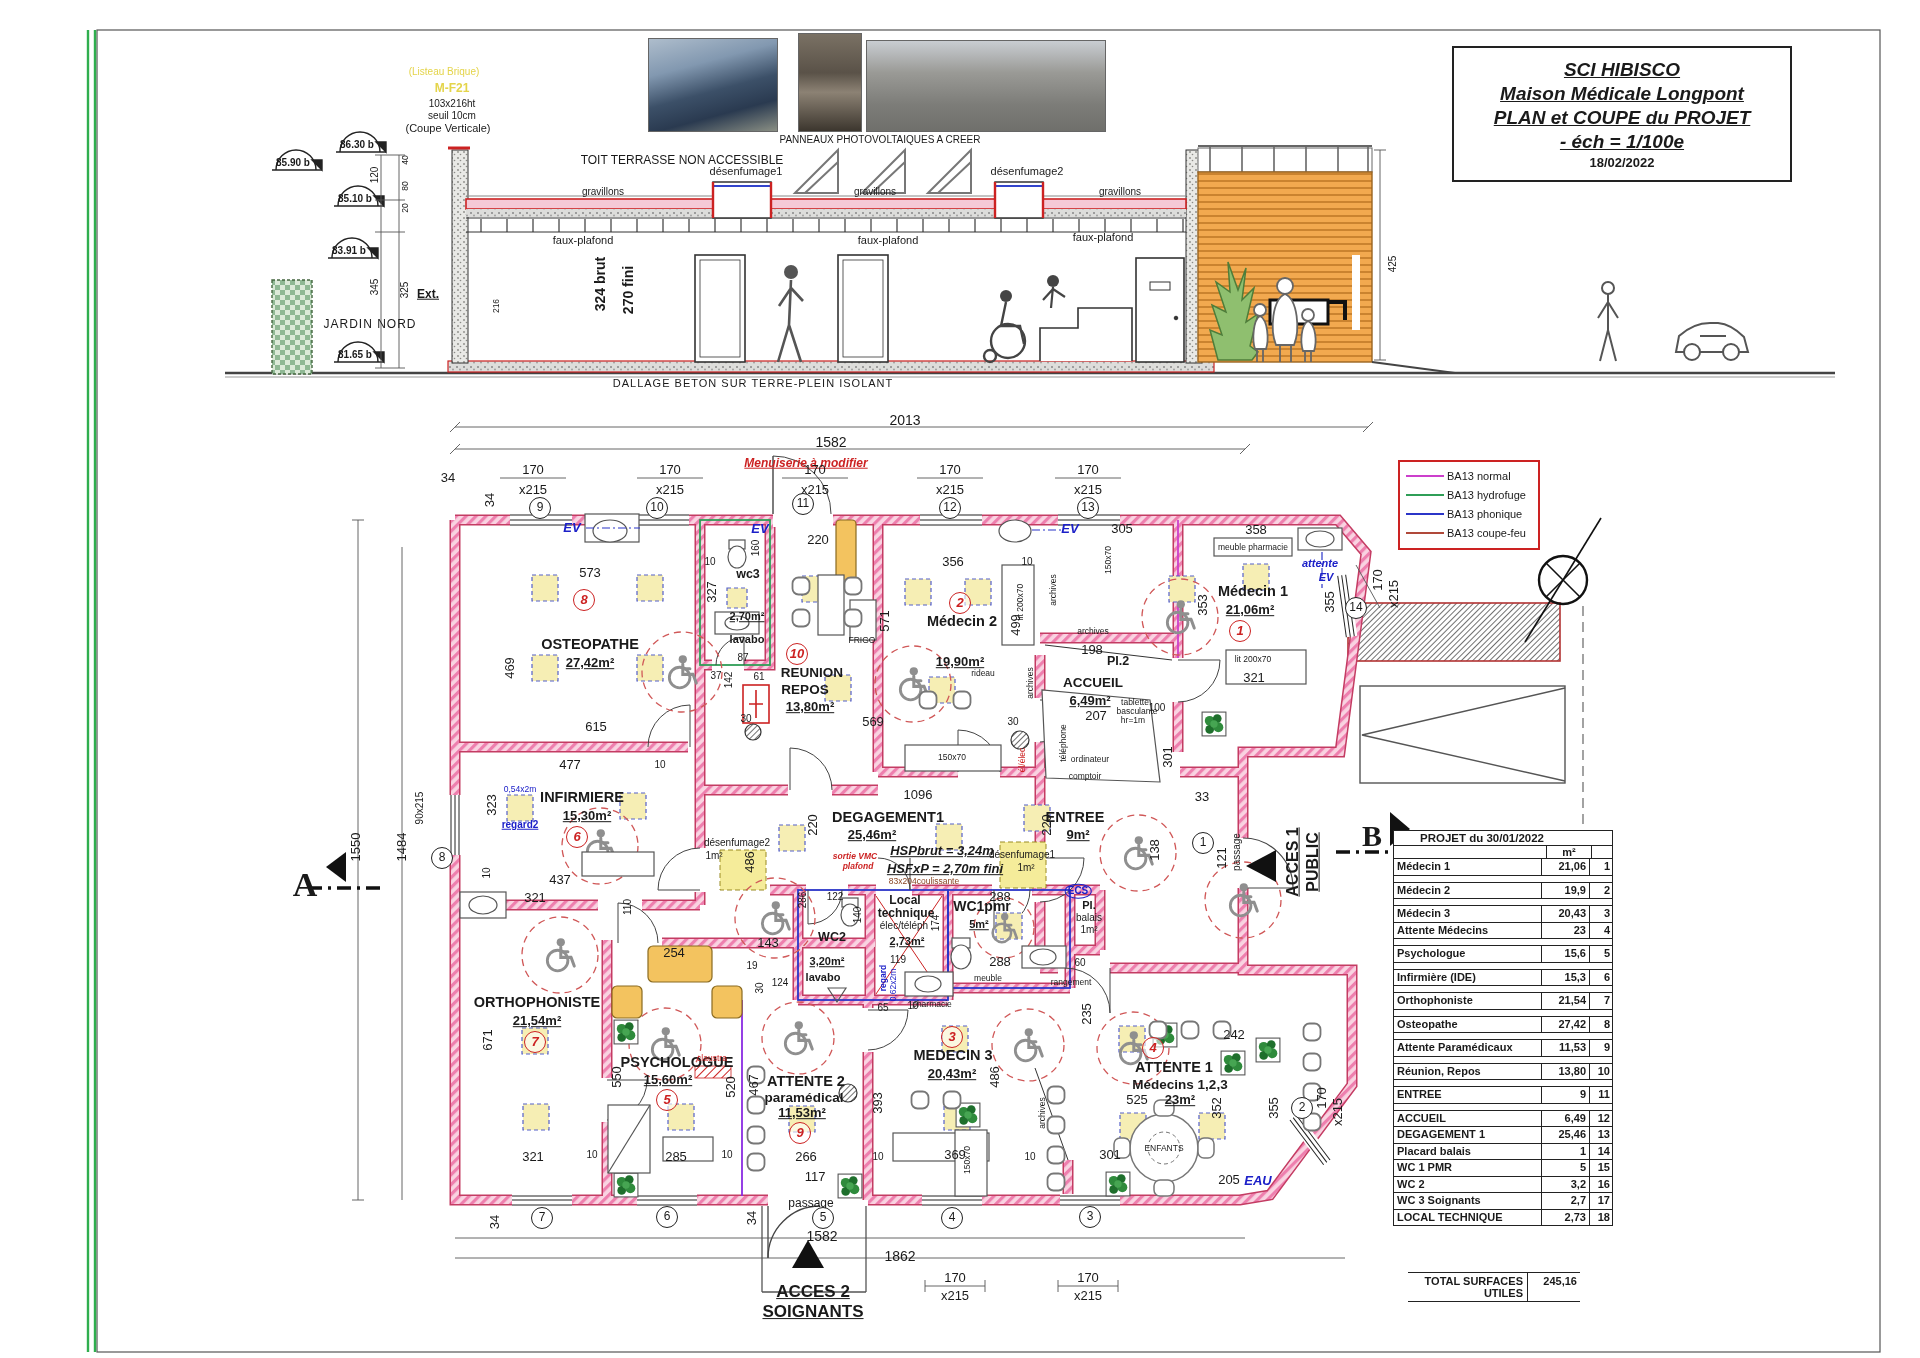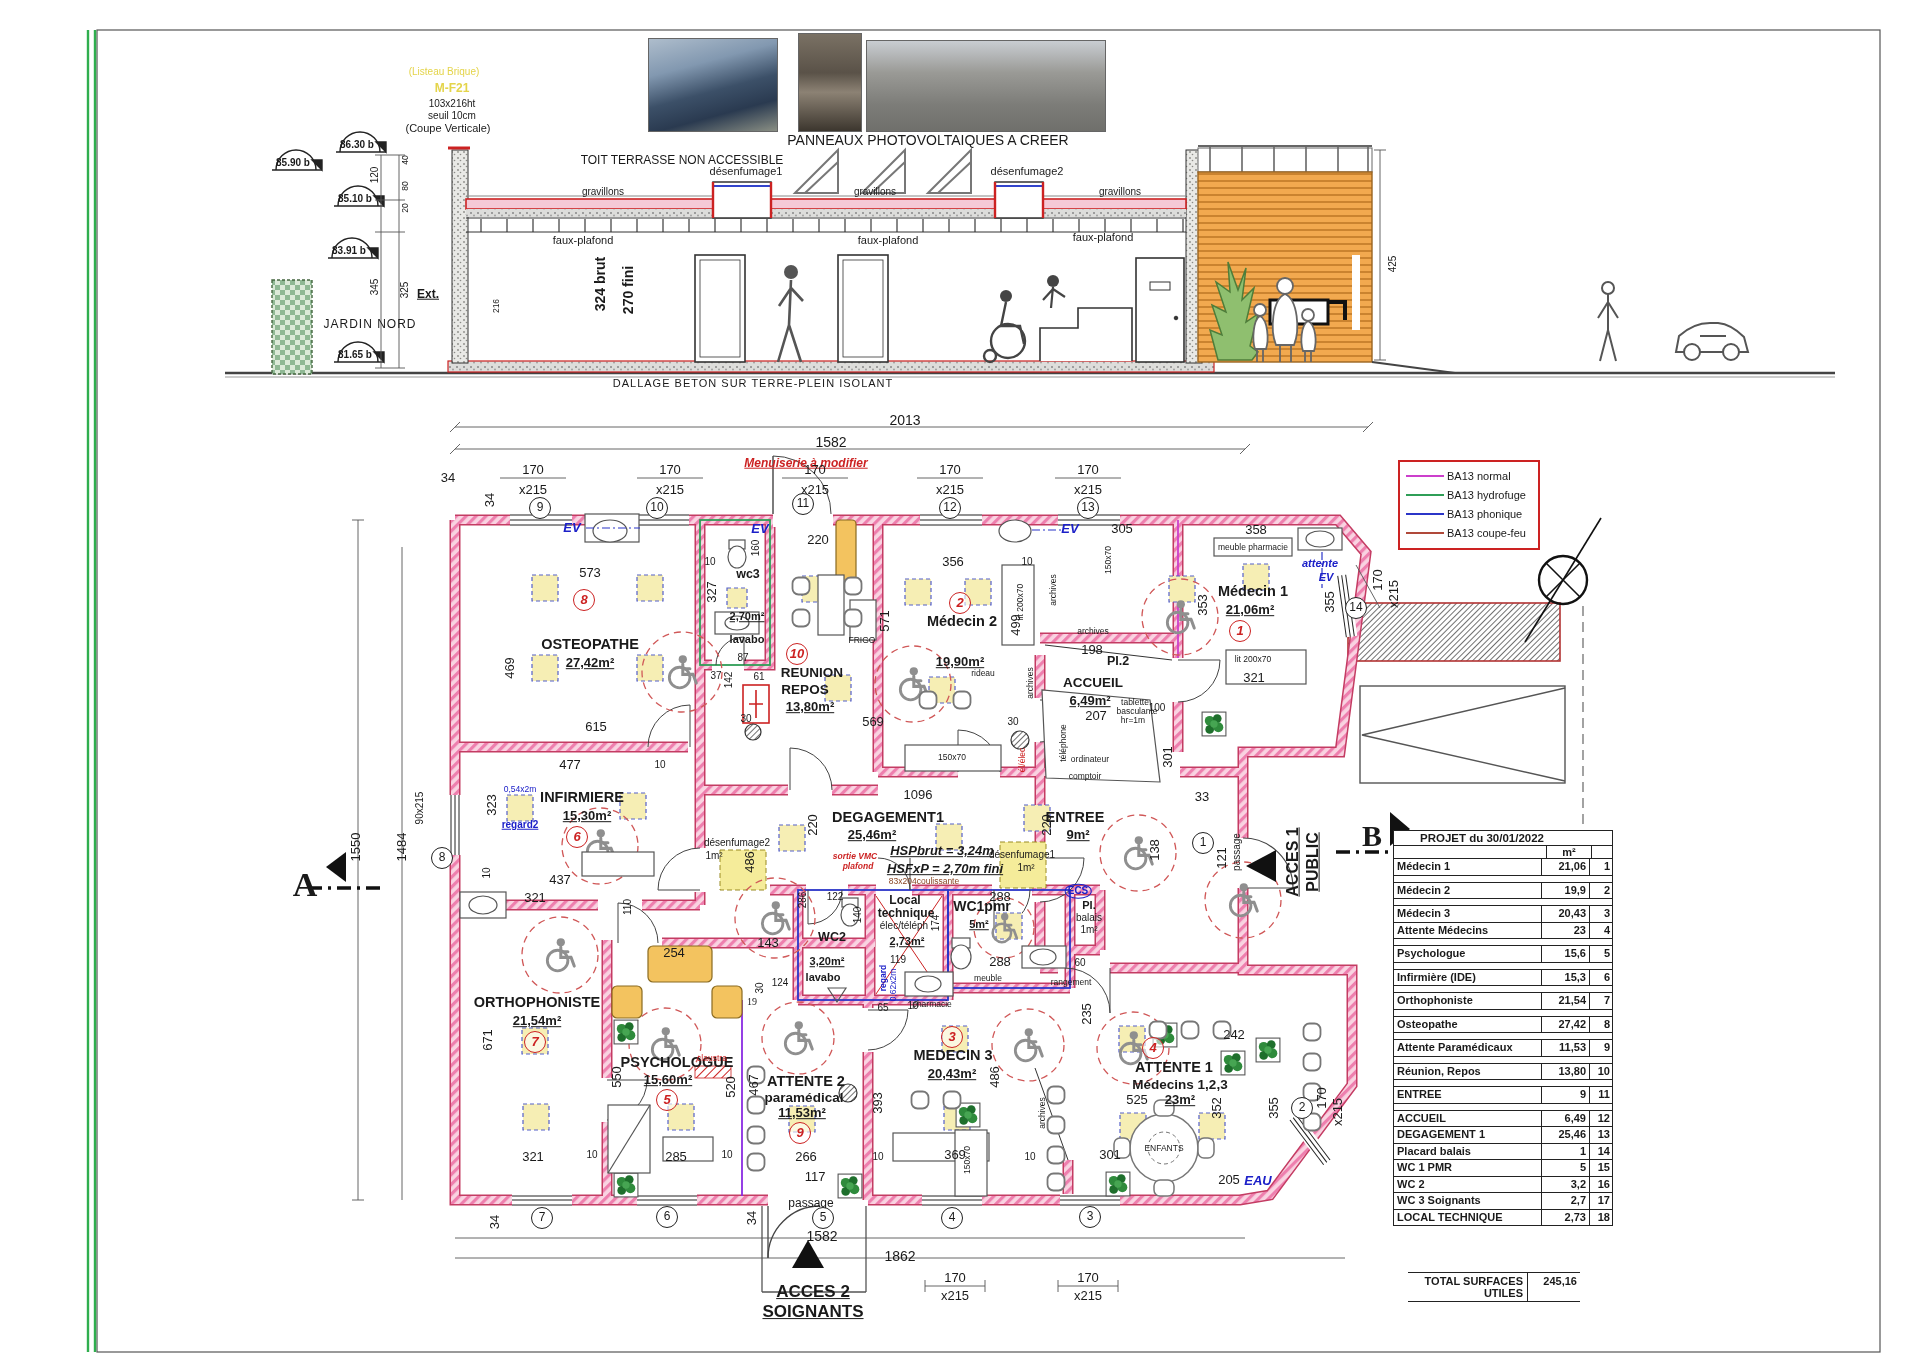--- a/index.html
+++ b/index.html
@@ -634,22 +634,29 @@
       <line x1="1601" y1="518" x2="1525" y2="642" stroke-width="1.6"></line>
       <line x1="1518" y1="492" x2="1472" y2="506" stroke-width="2"></line>
       <polygon points="1472,506 1492,494 1490,508" fill="#111" stroke="none"></polygon>
     </g>
   </g>
 </svg>
 
 <div class="photo" style="left:648px;top:38px;width:130px;height:94px;background:linear-gradient(165deg,#aebdcc 0%,#8298b0 30%,#3c5068 55%,#2a3a50 75%,#8a8f84 100%);"></div>
 <div class="photo" style="left:798px;top:33px;width:64px;height:99px;background:linear-gradient(180deg,#7a7164 0%,#5a5248 40%,#8c8274 60%,#3c362e 100%);"></div>
 <div class="photo" style="left:866px;top:40px;width:240px;height:92px;background:linear-gradient(180deg,#c9cdd2 0%,#9a9a96 35%,#7d7d79 70%,#6f6f6b 100%);"></div>
-<span class="L sm" style="left:924px;top:140px;font-size:14px;padding-left:8px;">PANNEAUX PHOTOVOLTAIQUES A CREER</span>
-
+<span class="L sm" style="left:876px;top:140px;font-size:10px;padding-left:8px;">PANNEAUX PHOTOVOLTAIQUES A CREER</span>
+
+<div id="tblock">
+  <div class="tl">SCI HIBISCO</div>
+  <div class="tl">Maison Médicale Longpont</div>
+  <div class="tl">PLAN et COUPE du PROJET</div>
+  <div class="tl">- éch = 1/100e</div>
+  <div class="td">18/02/2022</div>
+</div>
 
 <div id="legend">
   <div class="li">
         <span class="legline" style="background: rgb(204, 63, 204);"></span>
         <span class="lt">BA13 normal</span>
       </div>
   <div class="li">
         <span class="legline" style="background: rgb(47, 158, 87);"></span>
         <span class="lt">BA13 hydrofuge</span>
       </div>
@@ -837,21 +844,21 @@
 <span class="L sm" style="left:1080px;top:963px;">60</span>
 <span class="L blue b" style="left:1078px;top:891px;font-size:10px;border:1.2px solid #1c20c8;border-radius:50%;padding:1px 2px;">ECS</span>
 <span class="L b" style="left:1089px;top:906px;font-size:11px;">PI.</span>
 <span class="L sm" style="left:1089px;top:918px;">balais</span>
 <span class="L sm" style="left:1089px;top:930px;">1m²</span>
 <span class="L room2" style="left:832px;top:938px;">WC2</span>
 <span class="L ars" style="left:827px;top:962px;">3,20m²</span>
 <span class="L b" style="left:823px;top:978px;font-size:11px;">lavabo</span>
 <span class="L" style="left:768px;top:943px;">143</span>
 <span class="L sm" style="left:780px;top:983px;">124</span>
-<span class="L sm" style="left:752px;top:1002px;font-family:Liberation Serif, serif;">19</span>
+<span class="L sm" style="left:752px;top:966px;">19</span>
 <span class="L v sm" style="left:803px;top:900px;">286</span>
 <span class="L v sm" style="left:760px;top:988px;">30</span>
 <span class="L v blue tiny b" style="left:883px;top:978px;">regard</span>
 <span class="L v blue tiny" style="left:893px;top:985px;">0,62x2m</span>
 <span class="L sm" style="left:883px;top:1008px;">65</span>
 <span class="L sm" style="left:913px;top:1006px;">10</span>
 <span class="L tiny" style="left:1071px;top:982px;">rangement</span>
 <span class="L tiny" style="left:988px;top:978px;">meuble</span>
 <span class="L tiny" style="left:932px;top:988px;margin-top:16px;">pharmacie</span>
 <span class="L v" style="left:1087px;top:1014px;">235</span>

